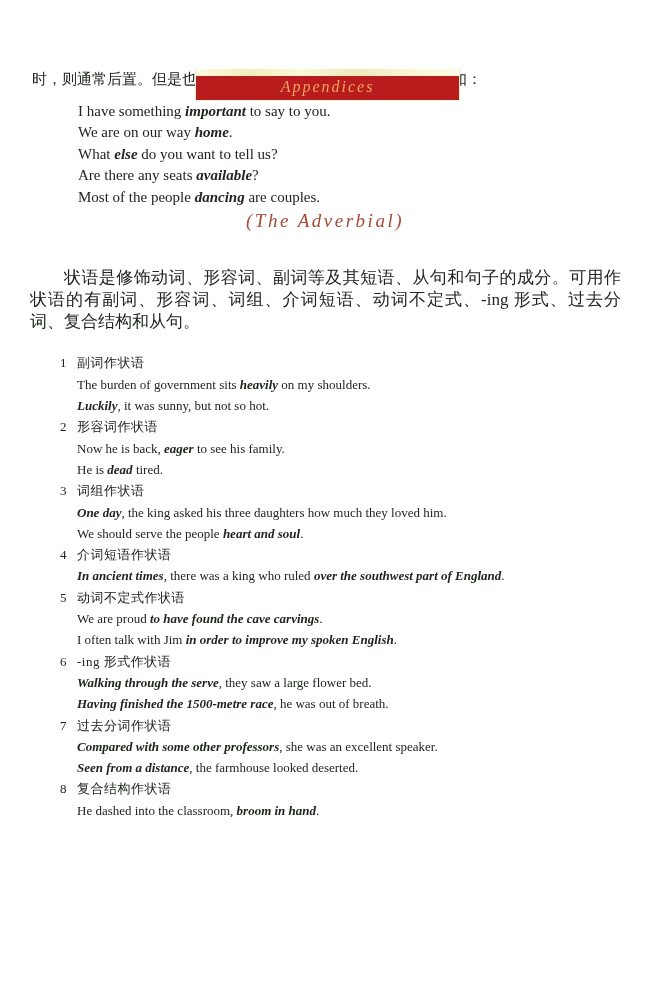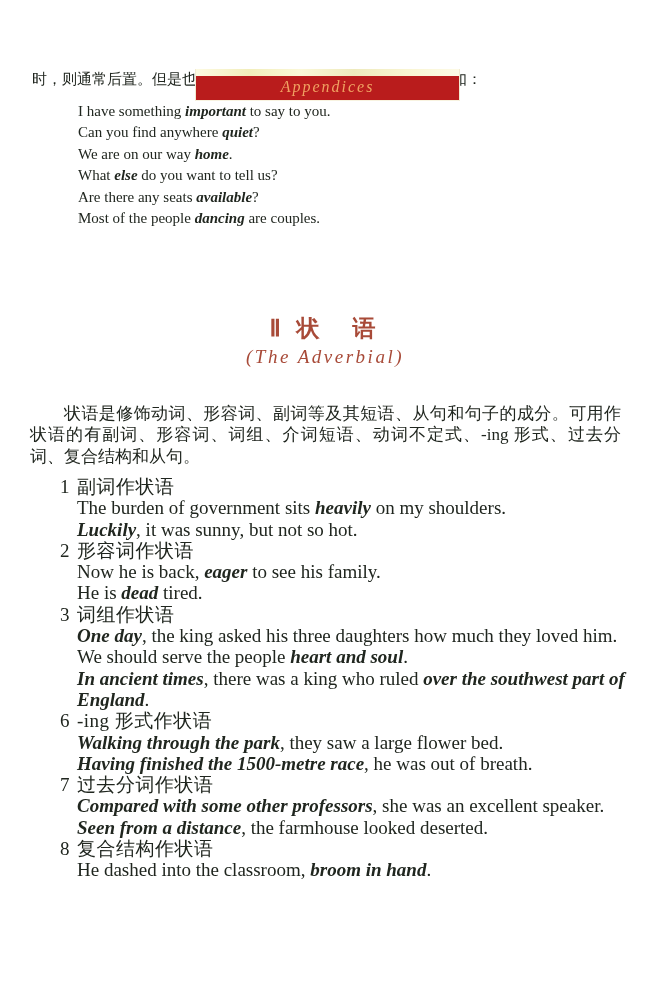--- a/index.html
+++ b/index.html
@@ -69,22 +69,22 @@
   .section-desc {
     margin: 33px 29px 0 30px;
     text-indent: 2em;
     text-align: justify;
     font-size: 17px;
     line-height: 21.8px;
   }
 
   
   .items {
-    margin: 8px 20px 0 60px;
-    font-size: 19px;
+    margin: 20px 20px 0 60px;
+    font-size: 13px;
     line-height: 21.3px;
   }
   .item-num { display: inline-block; width: 17px; }
   .item-heading { letter-spacing: 0.5px; }
   .item .example { margin-left: 17px; }
   b { font-weight: bold; font-style: italic; }
 </style>
 </head>
 <body>
 
@@ -92,28 +92,26 @@
 
   <div class="header-box">
     <div class="header-band"></div>
     <div class="header-title">Appendices</div>
   </div>
 
   <p class="lead">时，则通常后置。但是也有一些单个的词作定语并后置的情况，如：</p>
 
   <div class="top-examples">
     <div class="example"><span>I have something </span><b>important</b><span> to say to you.</span></div>
-    <div class="example"><span>Can you find anywhere </span><b>quiet</b><span>?</span></div>
     <div class="example"><span>We are on our way </span><b>home</b><span>.</span></div>
     <div class="example"><span>What </span><b>else</b><span> do you want to tell us?</span></div>
     <div class="example"><span>Are there any seats </span><b>available</b><span>?</span></div>
     <div class="example"><span>Most of the people </span><b>dancing</b><span> are couples.</span></div>
   </div>
 
-  <h2 class="section-title">Ⅱ 状　语</h2>
   <div class="section-subtitle">(The Adverbial)</div>
 
   <p class="section-desc">状语是修饰动词、形容词、副词等及其短语、从句和句子的成分。可用作状语的有副词、形容词、词组、介词短语、动词不定式、-ing 形式、过去分词、复合结构和从句。</p>
 
   <div class="items">
 
     <div class="item">
       <div class="item-head">
         <span class="item-num">1</span><span class="item-heading">副词作状语</span>
       </div>
@@ -131,29 +129,39 @@
 
     <div class="item">
       <div class="item-head">
         <span class="item-num">3</span><span class="item-heading">词组作状语</span>
       </div>
       <div class="example"><b>One day</b><span>, the king asked his three daughters how much they loved him.</span></div>
       <div class="example"><span>We should serve the people </span><b>heart and soul</b><span>.</span></div>
     </div>
 
     <div class="item">
+      <div class="item-head">
+        <span class="item-num">4</span><span class="item-heading">介词短语作状语</span>
+      </div>
       <div class="example"><b>In ancient times</b><span>, there was a king who ruled </span><b>over the southwest part of England</b><span>.</span></div>
     </div>
 
+    <div class="item">
+      <div class="item-head">
+        <span class="item-num">5</span><span class="item-heading">动词不定式作状语</span>
+      </div>
+      <div class="example"><span>We are proud </span><b>to have found the cave carvings</b><span>.</span></div>
+      <div class="example"><span>I often talk with Jim </span><b>in order to improve my spoken English</b><span>.</span></div>
+    </div>
 
     <div class="item">
       <div class="item-head">
         <span class="item-num">6</span><span class="item-heading">-ing 形式作状语</span>
       </div>
-      <div class="example"><b>Walking through the park</b><span>, they saw a large flower bed.</span></div>
+      <div class="example"><b>Walking through the serve</b><span>, they saw a large flower bed.</span></div>
       <div class="example"><b>Having finished the 1500-metre race</b><span>, he was out of breath.</span></div>
     </div>
 
     <div class="item">
       <div class="item-head">
         <span class="item-num">7</span><span class="item-heading">过去分词作状语</span>
       </div>
       <div class="example"><b>Compared with some other professors</b><span>, she was an excellent speaker.</span></div>
       <div class="example"><b>Seen from a distance</b><span>, the farmhouse looked deserted.</span></div>
     </div>

